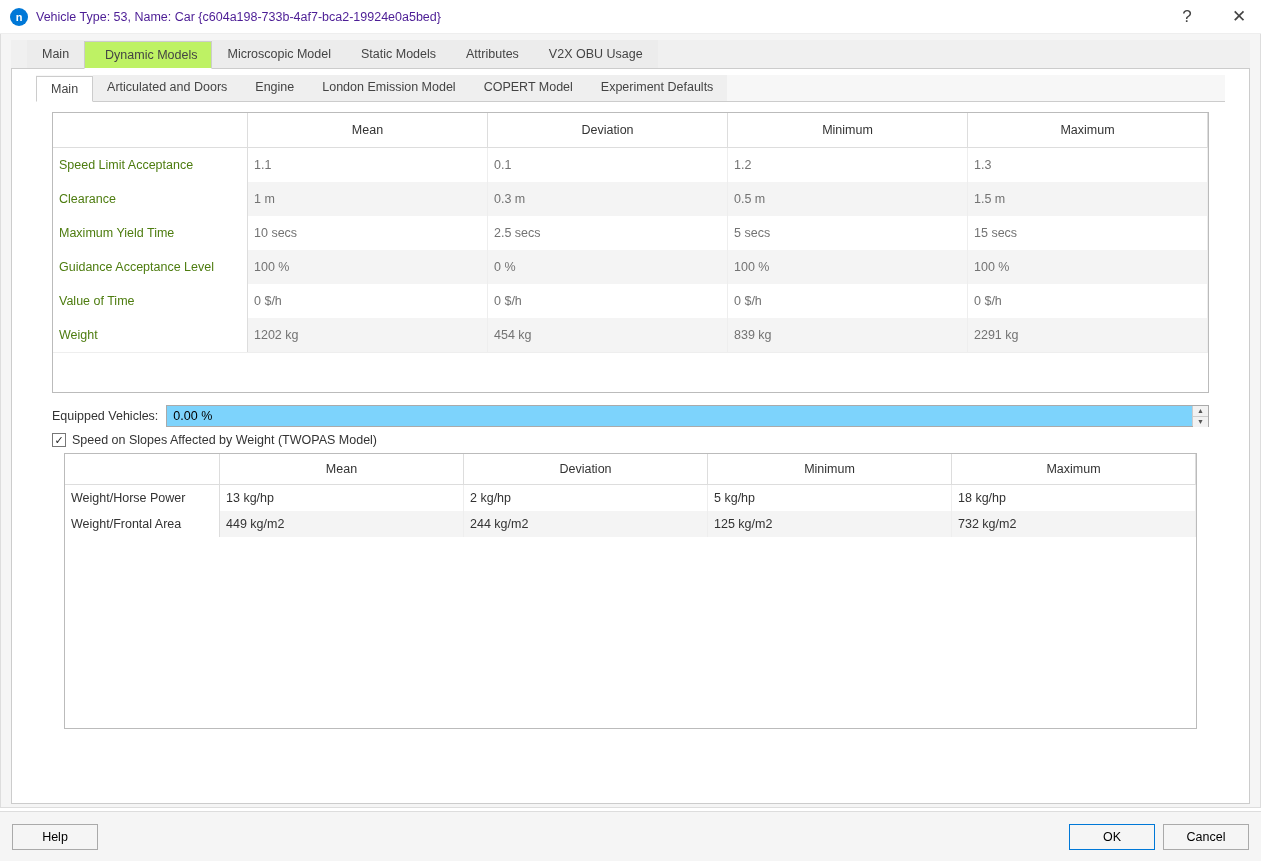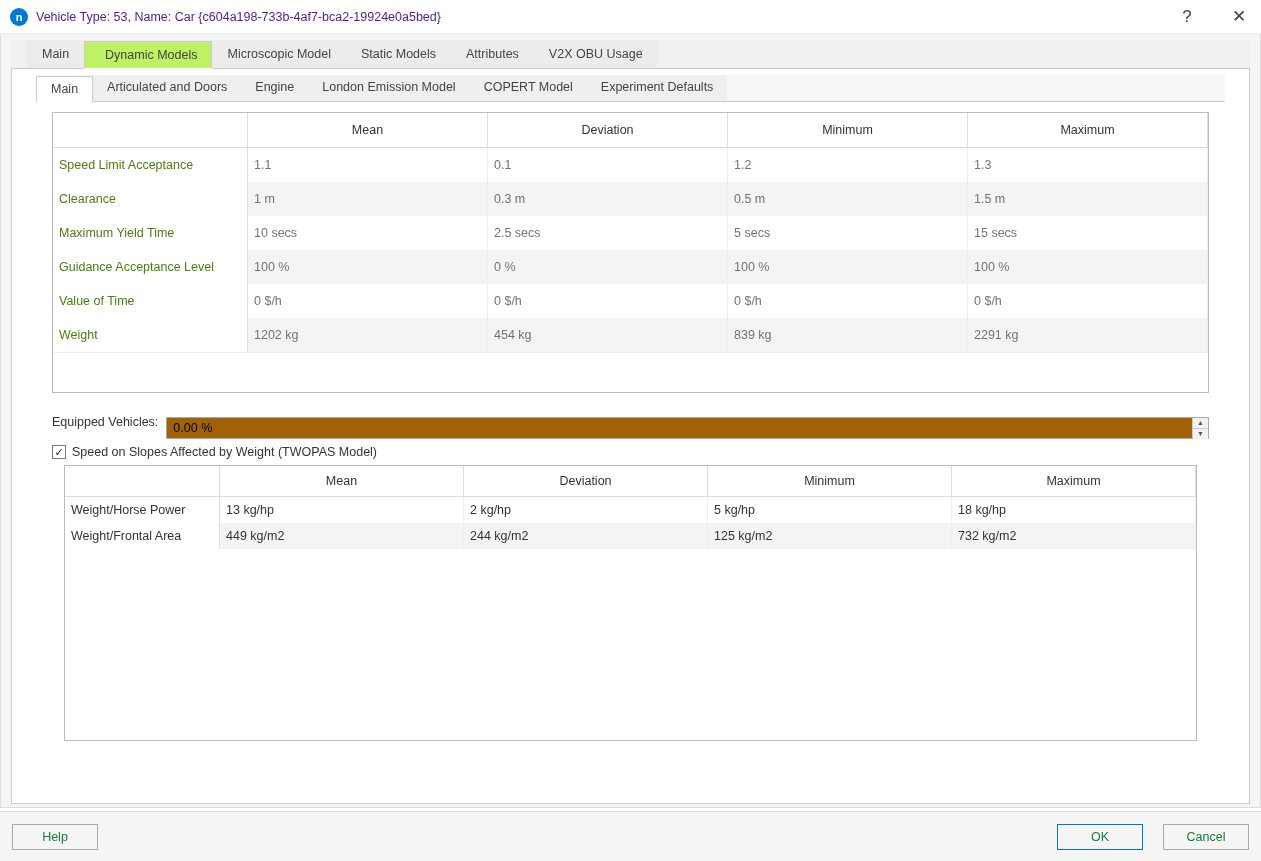--- a/index.html
+++ b/index.html
@@ -147,22 +147,21 @@
     align-items: center;
     margin: 12px 16px 6px 16px;
     gap: 8px;
   }
   .eq-label { white-space: nowrap; }
   .spinbox {
     flex: 1;
     display: flex;
     border: 1px solid #aaa;
     height: 22px;
-    background: #a16207;
-    margin-top: 12px;
+    background: #7dd3fc;
   }
   .spinbox input {
     border: none;
     outline: none;
     padding: 2px 6px;
     flex: 1;
     font-family: inherit;
     font-size: 12.5px;
     background: transparent;
   }
@@ -242,21 +241,21 @@
     height: 50px;
   }
   .btn {
     min-width: 86px;
     height: 26px;
     padding: 2px 14px;
     background: #f5f5f5;
     border: 1px solid #aaa;
     font-family: inherit;
     font-size: 12.5px;
-    color: #15803d;
+    color: #000000;
     cursor: pointer;
   }
   .btn.primary { border: 1px solid #0078d7; }
   .footer-spacer { flex: 1; }
 </style>
 </head>
 <body>
 
 <div class="titlebar">
   <div class="app-icon">n</div>
@@ -385,15 +384,15 @@
         </div>
       </div>
 
     </div>
   </div>
 </div>
 
 <div class="footer">
   <button class="btn">Help</button>
   <div class="footer-spacer"></div>
-  <button class="btn primary" style="margin-right:20px;">OK</button>
+  <button class="btn primary" style="margin-right:8px;">OK</button>
   <button class="btn">Cancel</button>
 </div>
 
 </body></html>

